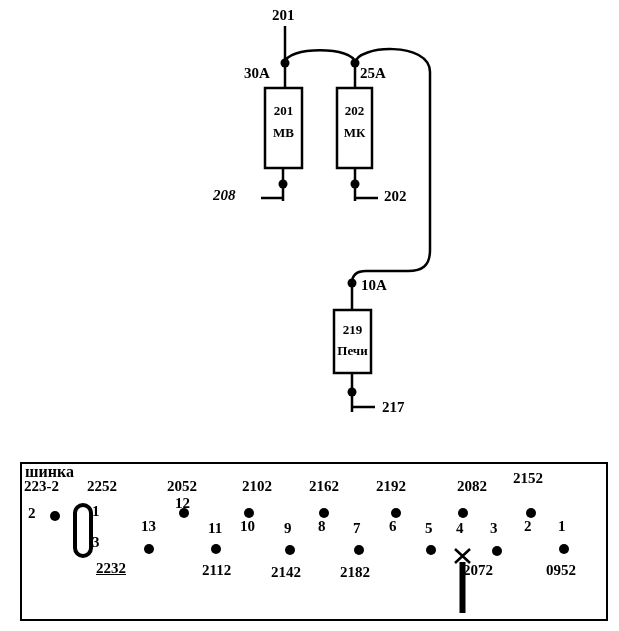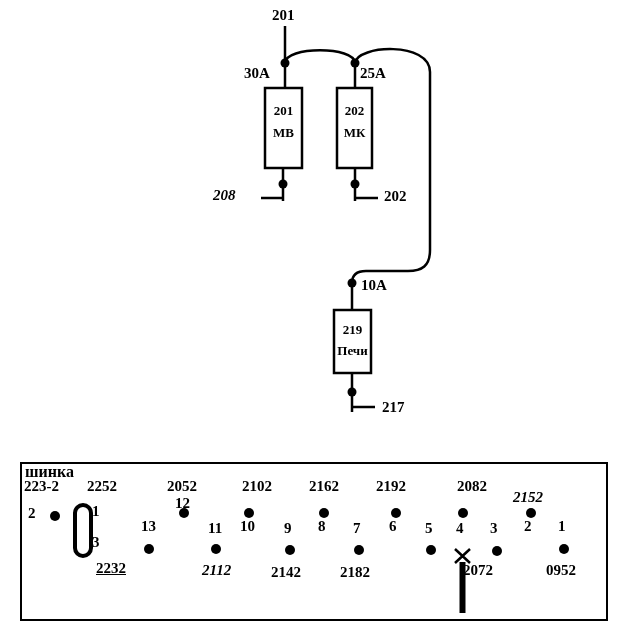--- a/index.html
+++ b/index.html
@@ -84,21 +84,21 @@
   <div class="tblock"></div>
   <div class="lbl" style="left:25px;top:464px;font-size:16px;">шинка</div>
 
   <div class="lbl" style="left:24px;top:479px;">223-2</div>
   <div class="lbl" style="left:87px;top:479px;">2252</div>
   <div class="lbl" style="left:167px;top:479px;">2052</div>
   <div class="lbl" style="left:242px;top:479px;">2102</div>
   <div class="lbl" style="left:309px;top:479px;">2162</div>
   <div class="lbl" style="left:376px;top:479px;">2192</div>
   <div class="lbl" style="left:442px;top:479px;margin-left:15px;">2082</div>
-  <div class="lbl" style="left:513px;top:490px;font-style:italic;">2152</div>
+  <div class="lbl" style="left:513px;top:471px;">2152</div>
 
   <div class="lbl" style="left:28px;top:506px;">2</div>
   <div class="dot" style="left:50px;top:511px;"></div>
   <div class="slot"></div>
   <div class="lbl" style="left:92px;top:504px;">1</div>
   <div class="lbl" style="left:92px;top:535px;">3</div>
 
   <div class="lbl" style="left:141px;top:519px;">13</div>
   <div class="lbl" style="left:175px;top:496px;">12</div>
   <div class="lbl" style="left:208px;top:521px;">11</div>
@@ -122,19 +122,19 @@
 
   <div class="dot" style="left:144px;top:544px;"></div>
   <div class="dot" style="left:211px;top:544px;"></div>
   <div class="dot" style="left:285px;top:545px;"></div>
   <div class="dot" style="left:354px;top:545px;"></div>
   <div class="dot" style="left:426px;top:545px;"></div>
   <div class="dot" style="left:492px;top:546px;"></div>
   <div class="dot" style="left:559px;top:544px;"></div>
 
   <div class="lbl" style="left:96px;top:561px;text-decoration:underline;">2232</div>
-  <div class="lbl" style="left:202px;top:563px;font-style:italic;">2112</div>
+  <div class="lbl" style="left:202px;top:563px;">2112</div>
   <div class="lbl" style="left:271px;top:565px;">2142</div>
   <div class="lbl" style="left:340px;top:565px;">2182</div>
   <div class="lbl" style="left:463px;top:563px;">2072</div>
   <div class="lbl" style="left:546px;top:563px;">0952</div>
 
 </div>
 
 </body></html>

